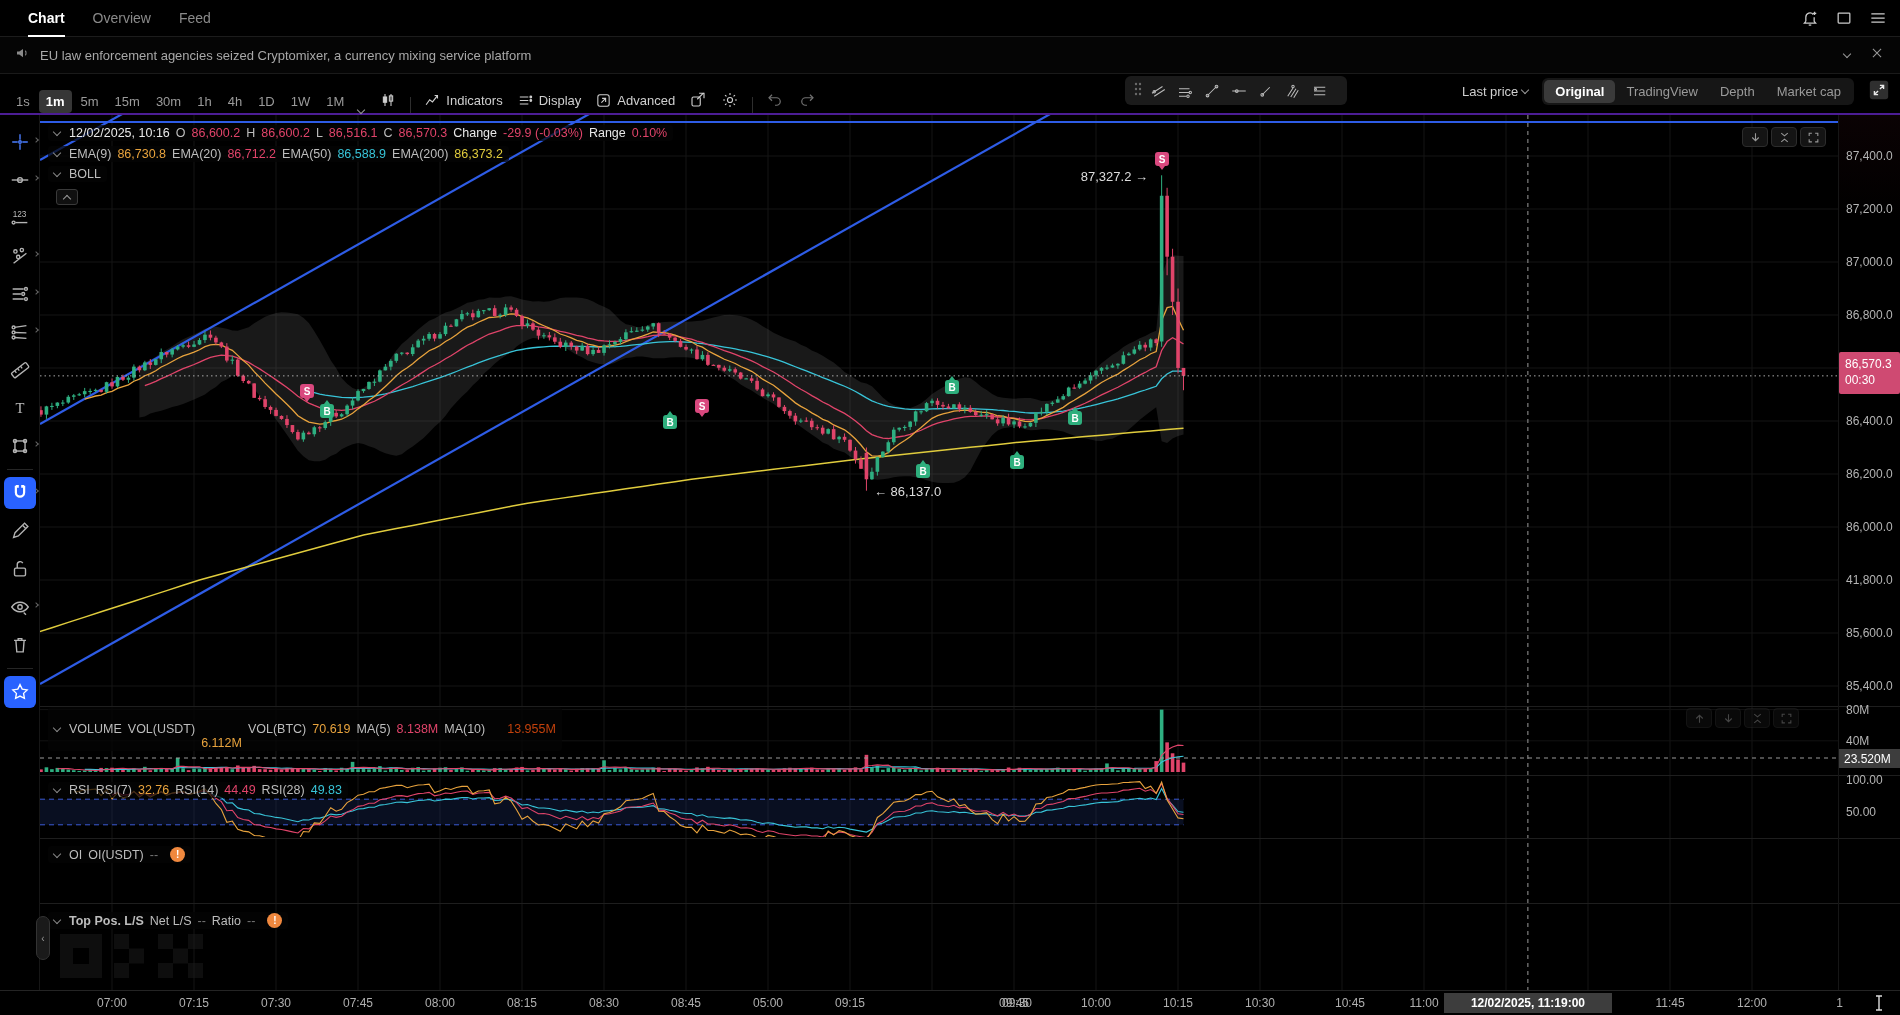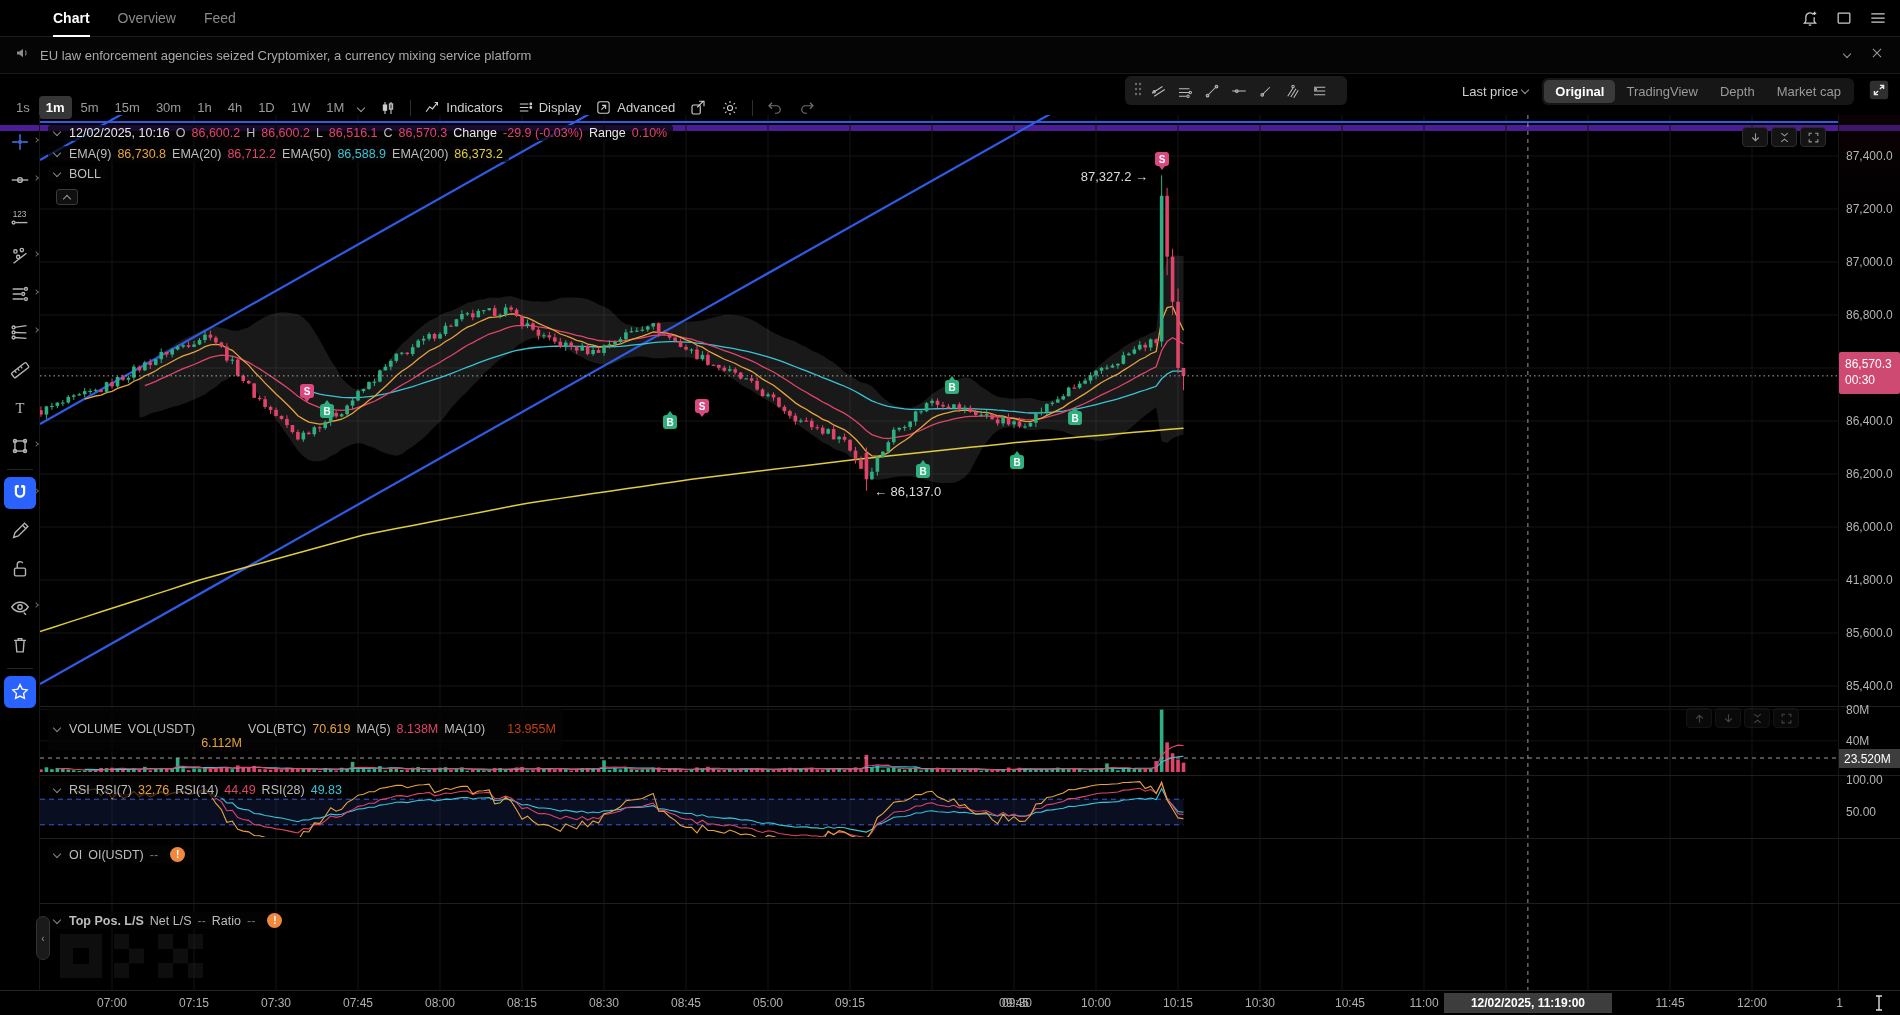--- a/index.html
+++ b/index.html
@@ -16,22 +16,22 @@
   #topbar-right { margin-left:auto; display:flex; gap:14px; padding-right:12px; align-items:center; }
   .tb-ico svg { display:block; }
 
   
   #newsbar { position:absolute; left:0; top:37px; width:1900px; height:37px;
     border-bottom:1px solid #1a1a1a; display:flex; align-items:center; background:#050505; }
   #news-text { font-size:13px; color:#a8a8a8; margin-left:8px; }
   #newsbar-right { margin-left:auto; display:flex; gap:20px; padding-right:16px; align-items:center; }
 
   
-  #toolbar { position:absolute; left:0; top:90px; width:1900px; height:41px;
-    border-bottom:6px solid #4c1d95; display:flex; align-items:center; font-size:13px; }
+  #toolbar { position:absolute; left:0; top:74px; width:1900px; height:41px;
+    border-bottom:2px solid #4c1d95; display:flex; align-items:flex-end; font-size:13px; }
   .tf-chip { padding:4px 7px; margin:0 1px; color:#9a9a9a; border-radius:4px; cursor:pointer; }
   .tf-chip.active { background:#363636; color:#fff; font-weight:bold; }
   .tool-btn { display:flex; align-items:center; gap:5px; color:#cfcfcf; padding:4px 7px; cursor:pointer; }
   .vsep { width:1px; height:16px; background:#2e2e2e; margin:0 6px; }
   .chev { width:6px; height:6px; border-right:1.4px solid #9a9a9a; border-bottom:1.4px solid #9a9a9a;
     transform:rotate(45deg); display:inline-block; margin-left:4px; margin-top:-3px; }
   #float-drawbar { position:absolute; left:1125px; top:76px; width:222px; height:29px; background:#1b1b1b;
     border-radius:6px; display:flex; align-items:center; gap:6px; padding:0 8px; }
   #toolbar-right { position:absolute; right:10px; top:78px; display:flex; align-items:center; gap:14px; }
   #view-tabs { background:#161616; border-radius:6px; padding:2px; display:flex; }
@@ -91,21 +91,21 @@
   #left-pill { position:absolute; left:36px; top:916px; width:14px; height:44px; background:#1a1a1a;
     border:1px solid #333; border-radius:7px; color:#999; display:flex; align-items:center; justify-content:center;
     font-size:10px; cursor:pointer; z-index:6; }
 </style>
 </head>
 <body>
 
 <div id="app">
 
   <div id="topbar">
-    <div id="top-tabs" style="display: flex; padding-left: 25px;">
+    <div id="top-tabs" style="display: flex;">
         <div class="top-tab active">Chart</div>
         <div class="top-tab">Overview</div>
         <div class="top-tab">Feed</div>
       </div>
     <div id="topbar-right">
       <span class="tb-ico">
         <svg width="20" height="20" viewBox="0 0 24 24" fill="none" stroke="#ccc" stroke-width="1.5">
           <path d="M7 16v-5a5 5 0 0 1 9-3M17 11v5l1.8 2.2H5.2L7 16"></path>
             <path d="M10.5 20.5h3"></path>
             <path d="M17.5 4.5v4M15.5 6.5h4"></path>

